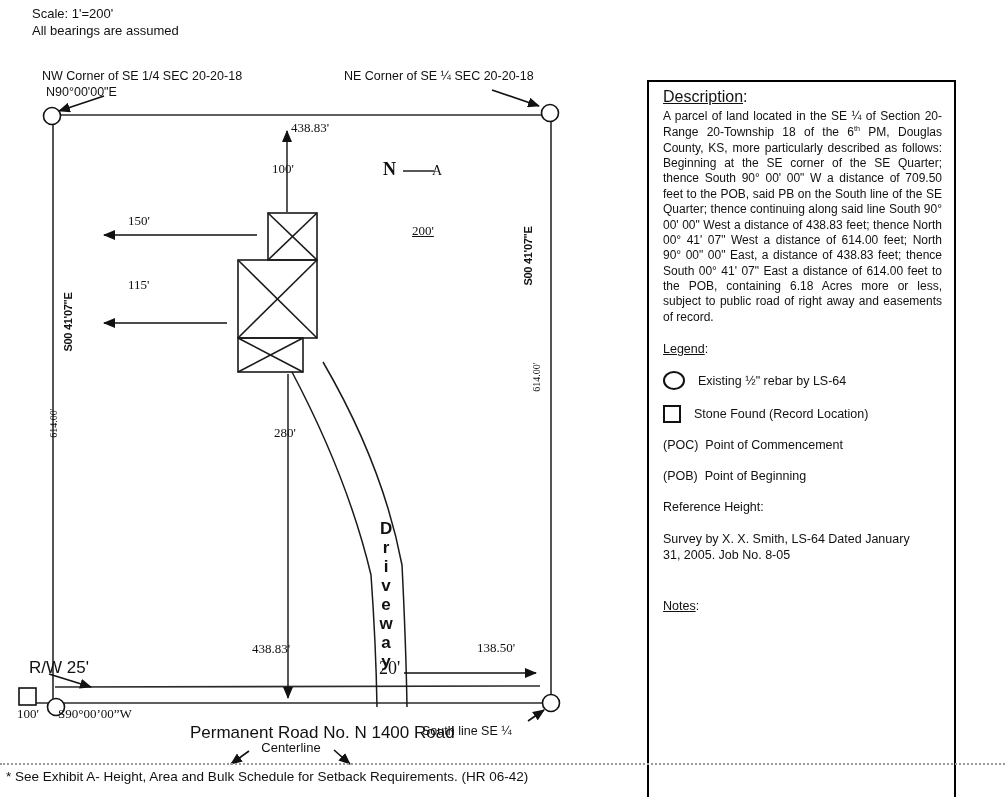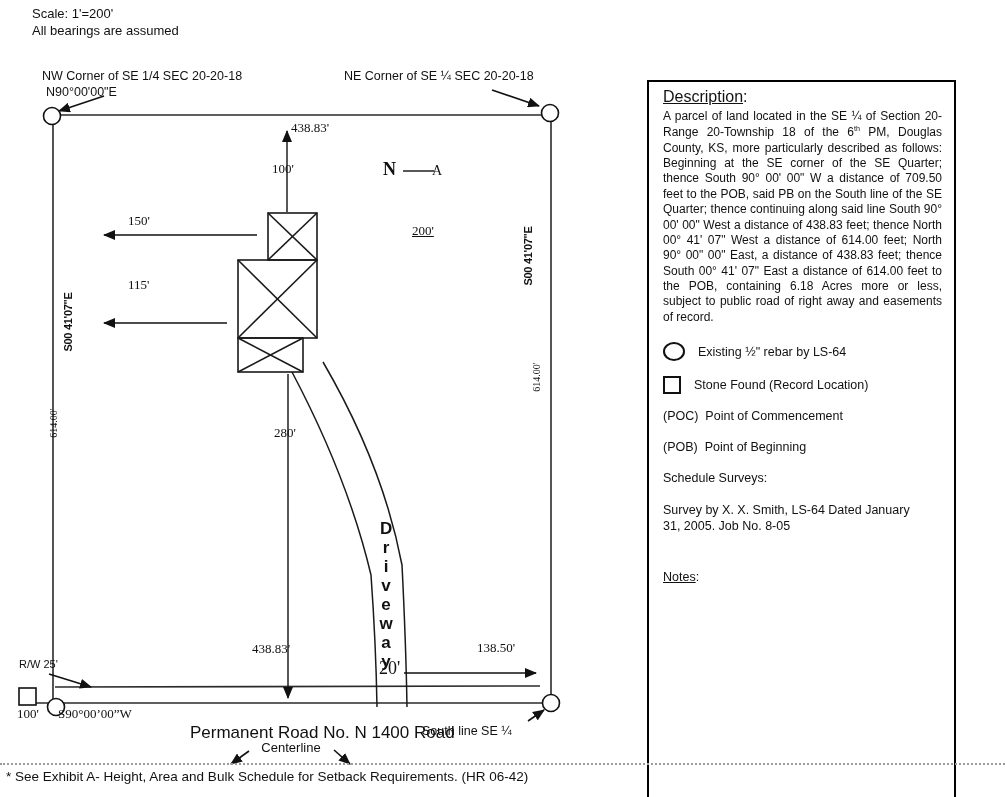--- a/index.html
+++ b/index.html
@@ -116,45 +116,46 @@
   <div class="lbl serif dim" style="left:477px;top:641px;">138.50'</div>
   <div class="lbl serif dim" style="left:252px;top:642px;">438.83'</div>
 
   <div class="lbl sans bearing rot" style="left:68px;top:322px;">S00 41'07"E</div>
   <div class="lbl serif small-dim rot" style="left:54px;top:423px;">614.00'</div>
   <div class="lbl sans bearing rot" style="left:528px;top:256px;">S00 41'07"E</div>
   <div class="lbl serif small-dim rot" style="left:537px;top:377px;">614.00'</div>
 
   <div id="driveway-text" class="sans">Driveway</div>
 
-  <div class="lbl sans" style="left:19px;top:659px;font-size:11px;">R/W 25'</div>
+  <div class="lbl sans" style="left:29px;top:659px;font-size:17px;">R/W 25'</div>
   <div class="lbl serif dim" style="left:17px;top:707px;">100'</div>
   <div class="lbl serif dim" style="left:58px;top:707px;">S90°00’00”W</div>
   <div class="lbl sans" style="left:190px;top:724px;font-size:17px;">Permanent Road No. N 1400 Road</div>
   <div class="lbl sans" style="left:291px;top:741px;font-size:13px;transform:translateX(-50%);">Centerline</div>
   <div class="lbl sans" style="left:422px;top:725px;font-size:12.5px;text-align:center;">South line SE ¼</div>
 
   <div id="panel">
     <div class="title"><span class="uline">Description</span><span>:</span></div>
     <div class="body"><span>A parcel of land located in the SE ¼ of Section 20-Range 20-Township 18 of the 6</span><sup>th</sup><span> PM, Douglas County, KS, more particularly described as follows:  Beginning at the SE corner of the SE Quarter; thence South 90° 00' 00" W a distance of 709.50 feet to the POB, said PB on the South line of the SE Quarter; thence continuing along said line South 90° 00' 00" West a distance of 438.83 feet; thence North 00° 41' 07" West a distance of 614.00 feet; North 90° 00" 00" East, a distance of 438.83 feet; thence South 00° 41' 07" East a distance of 614.00 feet to the POB, containing 6.18 Acres more or less, subject to public road of right away and easements of record.</span></div>
 
+    <div class="sechead"><span class="uline">Legend</span><span>:</span></div>
 
     <div class="legend-row">
       <span class="sym-circle"></span>
       <span>Existing ½" rebar by LS-64</span>
     </div>
     <div class="legend-row">
       <span class="sym-square"></span>
       <span>Stone Found (Record Location)</span>
     </div>
 
     <div class="sechead pre" style="margin-bottom:17px;">(POC)  Point of Commencement</div>
     <div class="sechead pre" style="margin-bottom:17px;">(POB)  Point of Beginning</div>
 
-    <div class="sechead" style="margin-bottom:17px;">Schedule Surveys:</div>
+    <div class="sechead" style="margin-bottom:17px;">Reference Height:</div>
     <div class="sechead pre" style="line-height:1.3;margin-bottom:35px;">Survey by X. X. Smith, LS-64 Dated January
 31, 2005. Job No. 8-05</div>
 
     <div class="sechead"><span class="uline">Notes</span><span>:</span></div>
   </div>
 
   <div id="dash-sep"></div>
   <div id="footer-note" class="sans">* See Exhibit A- Height, Area and Bulk Schedule for Setback Requirements. (HR 06-42)</div>
 
 </div>

